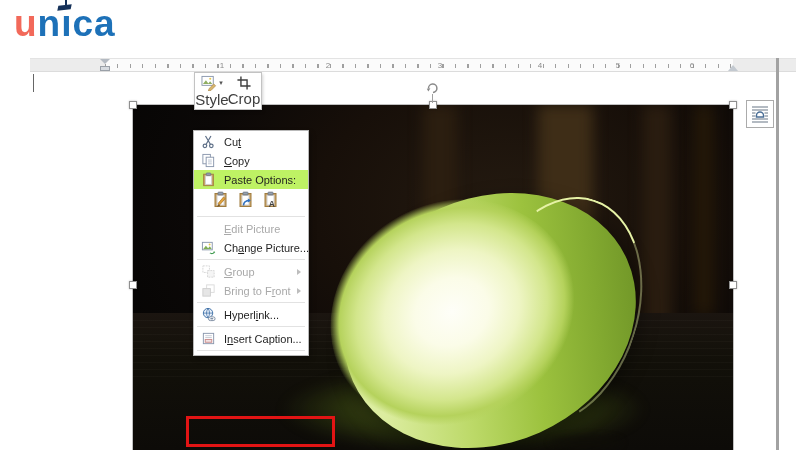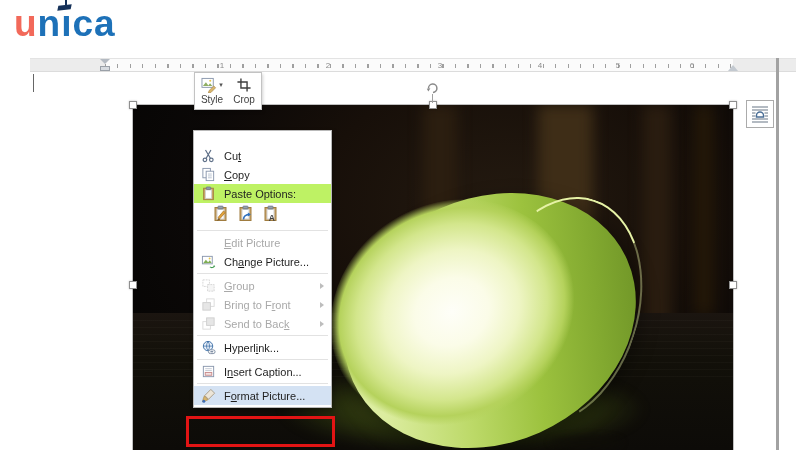--- a/index.html
+++ b/index.html
@@ -71,26 +71,26 @@
   
   .layout-btn { position:absolute; left:746px; top:100px; width:28px; height:28px; background:#fff;
                 border:1px solid #ababab; z-index:6; display:flex; align-items:center; justify-content:center; }
 
   
   .mini-toolbar { position:absolute; left:194px; top:72px; width:68px; height:38px; background:#fff;
                   border:1px solid #c3c3c3; box-shadow:1px 2px 3px rgba(0,0,0,.18); z-index:10;
                   display:flex; justify-content:space-around; padding:2px 1px; }
   .tool-btn { display:flex; flex-direction:column; align-items:center; width:32px; cursor:default; }
   .tool-btn .ic { height:19px; display:flex; align-items:center; }
-  .tool-btn .lbl { font-size:10px; color:#3f3f3f; }
+  .tool-btn .lbl { font-size:15px; color:#3f3f3f; }
   .drop-arrow { font-size:7px; color:#555; margin-left:1px; }
 
   
-  .menu { position:absolute; left:193px; top:130px; width:139px; background:#fff;
-          border:1px solid #b9b9b9; box-shadow:2px 3px 5px rgba(0,0,0,.25); z-index:20; padding:15px 0 2px; }
+  .menu { position:absolute; left:193px; top:130px; width:116px; background:#fff;
+          border:1px solid #b9b9b9; box-shadow:2px 3px 5px rgba(0,0,0,.25); z-index:20; padding:1px 0 2px; }
   .mi { height:19px; display:flex; align-items:center; position:relative; font-size:11px; color:#1f1f1f; }
   .mi .ic { width:24px; margin-left:2px; flex:0 0 auto; display:flex; justify-content:center; align-items:center; }
   .mi .lb { margin-left:4px; white-space:nowrap; }
   .mi .u  { text-decoration:underline; }
   .mi.disabled { color:#a9a9a9; }
   .mi.disabled .ic { opacity:.45; filter:grayscale(1); }
   .mi.header { background:#bef264; }
   .mi.highlight { background:#d4e2f3; }
   .mi .sub { position:absolute; right:7px; width:0; height:0;
              border-top:3.5px solid transparent; border-bottom:3.5px solid transparent;
@@ -288,30 +288,20 @@
     <div class="mi disabled">
       <span class="ic">
         <svg width="15" height="15" viewBox="0 0 16 16">
           <rect x="6" y="2" width="8" height="8" fill="none" stroke="#aab2bc"></rect>
           <rect x="2" y="6" width="8" height="8" fill="#c3cad2" stroke="#8d97a2"></rect>
         </svg>
       </span>
       <span class="lb">Bring to F<span class="u">r</span>ont</span>
       <span class="sub"></span>
     </div>
-    <div class="mi disabled">
-      <span class="ic">
-        <svg width="15" height="15" viewBox="0 0 16 16">
-          <rect x="2" y="6" width="8" height="8" fill="none" stroke="#aab2bc"></rect>
-          <rect x="6" y="2" width="8" height="8" fill="#c3cad2" stroke="#8d97a2"></rect>
-        </svg>
-      </span>
-      <span class="lb">Send to Bac<span class="u">k</span></span>
-      <span class="sub"></span>
-    </div>
     <div class="sep"></div>
     <div class="mi">
       <span class="ic">
         <svg width="15" height="15" viewBox="0 0 16 16">
           <circle cx="7.5" cy="6.5" r="5" fill="#eaf1fa" stroke="#3c6ea5"></circle>
           <path d="M2.5 6.5 h10 M7.5 1.5 a6.5 8 0 0 1 0 10 M7.5 1.5 a6.5 8 0 0 0 0 10" fill="none" stroke="#3c6ea5" stroke-width="0.8"></path>
           <rect x="8" y="10.5" width="7" height="4" rx="2" fill="#fff" stroke="#7a8aa0"></rect>
           <rect x="10" y="11.8" width="3" height="1.4" fill="#7a8aa0"></rect>
         </svg>
       </span>
@@ -322,25 +312,15 @@
       <span class="ic">
         <svg width="15" height="15" viewBox="0 0 16 16">
           <rect x="2.5" y="2.5" width="11" height="11" fill="#fff" stroke="#8a97ad"></rect>
           <path d="M4.5 5 h7 M4.5 7 h7" stroke="#c3c9d2"></path>
           <rect x="4.5" y="9" width="7" height="3" fill="#f3e3e3" stroke="#c98a8a"></rect>
         </svg>
       </span>
       <span class="lb">I<span class="u">n</span>sert Caption...</span>
     </div>
     <div class="sep"></div>
-    <div class="mi highlight">
-      <span class="ic">
-        <svg width="15" height="15" viewBox="0 0 16 16">
-          <path d="M10.5 1.5 l4 4 -6.5 6.5 -4 -4 z" fill="#ece5d8" stroke="#a89c88"></path>
-          <path d="M3.6 8.4 l4 4 -2.8 1.2 -3.2 0.9 0.9 -3.3 z" fill="#d8b56a" stroke="#a8854a" stroke-width="0.7"></path>
-          <circle cx="3" cy="14" r="1.6" fill="#3f6eb5"></circle>
-        </svg>
-      </span>
-      <span class="lb">F<span class="u">o</span>rmat Picture...</span>
-    </div>
   </div>
 
 <div class="red-box"></div>
 
 </body></html>

